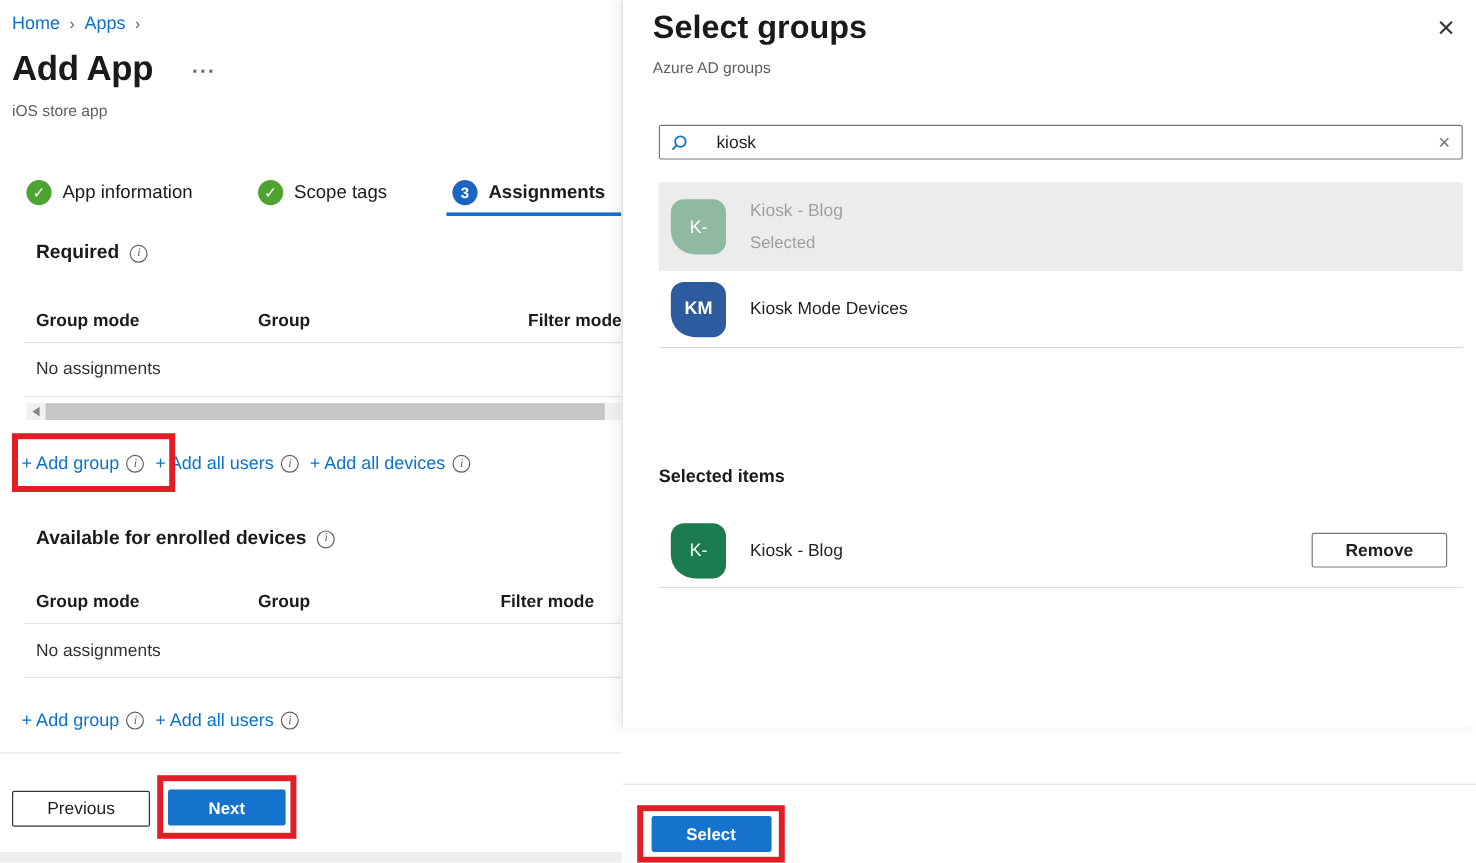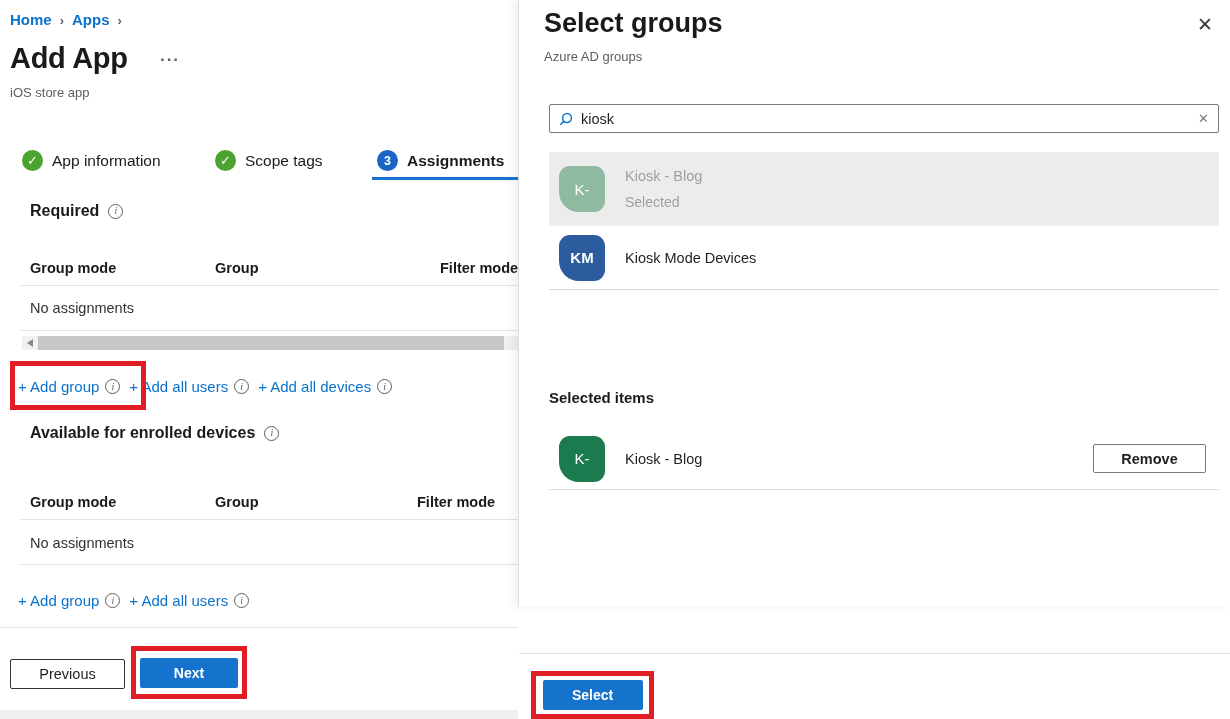--- a/index.html
+++ b/index.html
@@ -9,39 +9,39 @@
     background:#fff; color:#201f1e; position:relative;
   }
   :root{
     --link:#0b72cc; --btn:#1673cd; --red:#e11d25;
     --graytext:#605e5c; --line:#e6e4e2; --dark:#1b1a19;
   }
 
   
   .left{ position:absolute; left:0; top:0; width:518px; height:719px; overflow:hidden; }
 
-  .breadcrumb{ position:absolute; left:10px; top:11px; font-size:15px;font-weight:bold; }
+  .breadcrumb{ position:absolute; left:10px; top:11px; font-size:15px; }
   .breadcrumb a{ color:var(--link); text-decoration:none; cursor:pointer; }
   .crumb-sep{ color:var(--graytext); margin:0 8px; font-size:13px; }
 
   .page-title{ position:absolute; left:10px; top:42px; font-size:29px; font-weight:700; color:var(--dark); letter-spacing:-0.3px; }
   .more{ position:absolute; left:160px; top:50px; color:var(--graytext); font-size:17px; font-weight:700; letter-spacing:1px; cursor:pointer; }
   .page-subtitle{ position:absolute; left:10px; top:85px; font-size:13px; color:var(--graytext); }
 
   .steps{ position:absolute; top:150px; left:0; width:518px; height:24px; }
   .step{ position:absolute; display:flex; align-items:center; gap:9px; font-size:15.5px; color:var(--dark); cursor:pointer; }
   .s1{ left:22px; } .s2{ left:215px; } .s3{ left:377px; }
   .badge{ width:21px; height:21px; border-radius:50%; display:flex; align-items:center; justify-content:center; color:#fff; flex:none; }
   .badge.done{ background:#4da32f; font-size:13px; font-weight:700; }
   .badge.num{ background:#1b63c5; font-size:12.5px; font-weight:700; }
   .step.current .step-label{ font-weight:700; }
   .step.current::after{ content:""; position:absolute; left:-5px; bottom:-9px; width:146px; height:3px; background:var(--btn); }
 
   .section-title{ position:absolute; left:30px; font-size:16px; font-weight:700; color:var(--dark); display:flex; gap:9px; align-items:center; }
-  .st-required{ top:202px; } .st-available{ top:424px;align-items:center; }
+  .st-required{ top:202px; } .st-available{ top:440px;align-items:center; }
 
   .info-icon{ display:inline-flex; width:15px; height:15px; border:1px solid var(--graytext); border-radius:50%;
     color:var(--graytext); font-size:10px; line-height:1; align-items:center; justify-content:center;
     font-family:"Liberation Serif", serif; font-style:italic; font-weight:400; flex:none; }
 
   .thead{ position:absolute; left:30px; right:0; display:flex; font-size:14.5px; font-weight:600; color:var(--dark); white-space:nowrap; }
   .t1{ top:260px; } .t2{ top:494px; }
   .c1{ width:185px; flex:none; }
   .t1 .c2{ width:225px; flex:none; } .t2 .c2{ width:202px; flex:none; }
   .c3{ flex:none; }
@@ -75,21 +75,21 @@
   .bottom-strip{ position:absolute; left:0; top:710px; width:518px; height:9px; background:#f0efee; }
 
   
   .right{ position:absolute; left:518px; top:0; width:712px; height:606px; background:#fff;
     border-left:1px solid #dcdcdc; box-shadow:-4px 0 10px rgba(0,0,0,0.07); }
   .panel-title{ position:absolute; left:25px; top:8px; font-size:27px; font-weight:600; color:var(--dark); }
   .panel-close{ position:absolute; right:17px; top:15px; font-size:19px; color:#3b3a39; cursor:pointer; line-height:1; }
   .panel-subtitle{ position:absolute; left:25px; top:49px; font-size:13px; color:var(--graytext); }
 
   .searchbox{ position:absolute; left:30px; top:104px; width:670px; height:29px; border:1px solid #7a7a7a; border-radius:2px;
-    display:flex; align-items:center; padding:0 9px; gap:8px; background:#fff; }
+    display:flex; align-items:center; padding:0 9px; gap:24px; background:#fff; }
   .searchbox input{ border:none; outline:none; flex:1; font-size:14.5px; color:#201f1e; font-family:inherit; background:transparent; }
   .clear-x{ color:#7a7a7a; font-size:13px; cursor:pointer; }
 
   .group-list{ position:absolute; left:30px; top:152px; width:670px; border-bottom:1px solid #d9d7d5; }
   .group-row{ display:flex; align-items:center; cursor:pointer; }
   .row-disabled{ height:74px; background:#ececec; cursor:default; }
   .row-normal{ height:63px; background:#fff; }
 
   .avatar{ width:46px; height:46px; border-radius:11px 11px 11px 20px; color:#fff; display:flex; align-items:center;
     justify-content:center; font-size:15px; margin-left:10px; flex:none; }

